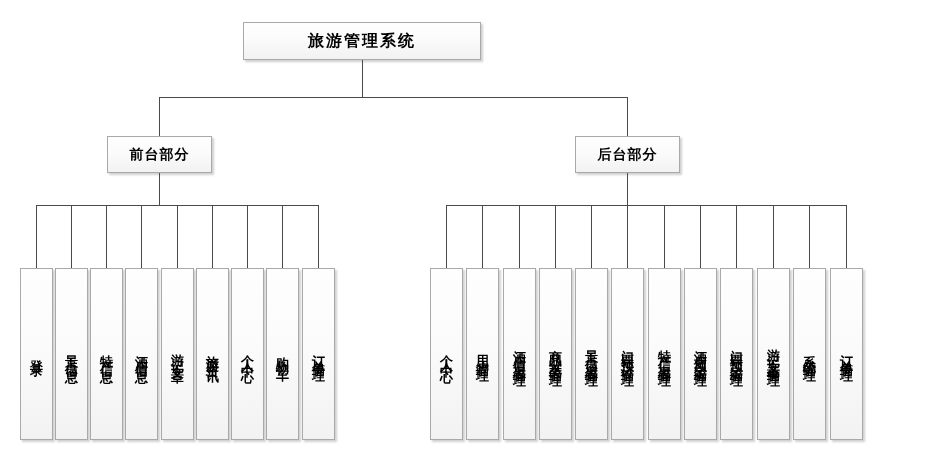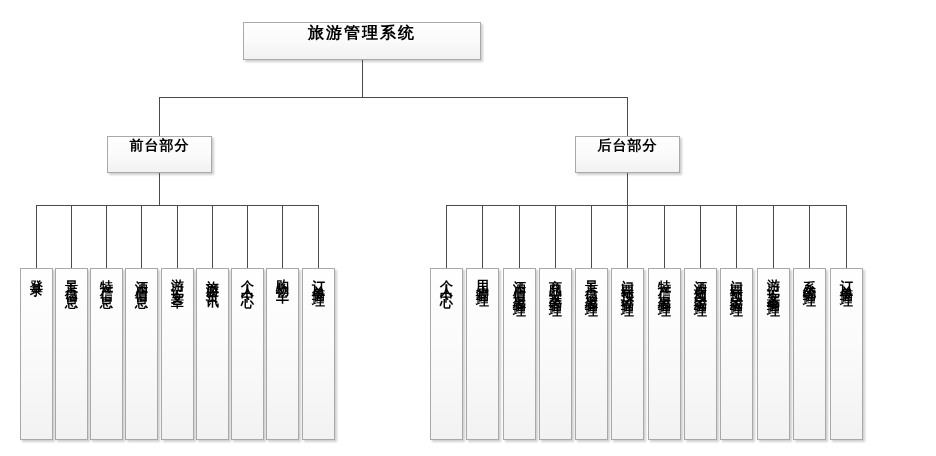--- a/index.html
+++ b/index.html
@@ -32,20 +32,21 @@
   .conn.v { width: 1px; }
 
   
   .node {
     position: absolute;
     box-sizing: border-box;
     border: 1px solid #a9a9a9;
     background: linear-gradient(to bottom, #fefefe 0%, #fbfbfb 45%, #f2f2f2 100%);
     box-shadow: 2px 2px 2px rgba(120,120,120,0.35);
     display: flex;
+    align-items: center;
     justify-content: center;
     color: #000000;
   }
 
   .node-root {
     left: 243px;
     top: 22px;
     width: 238px;
     height: 38px;
     font-size: 16px;

